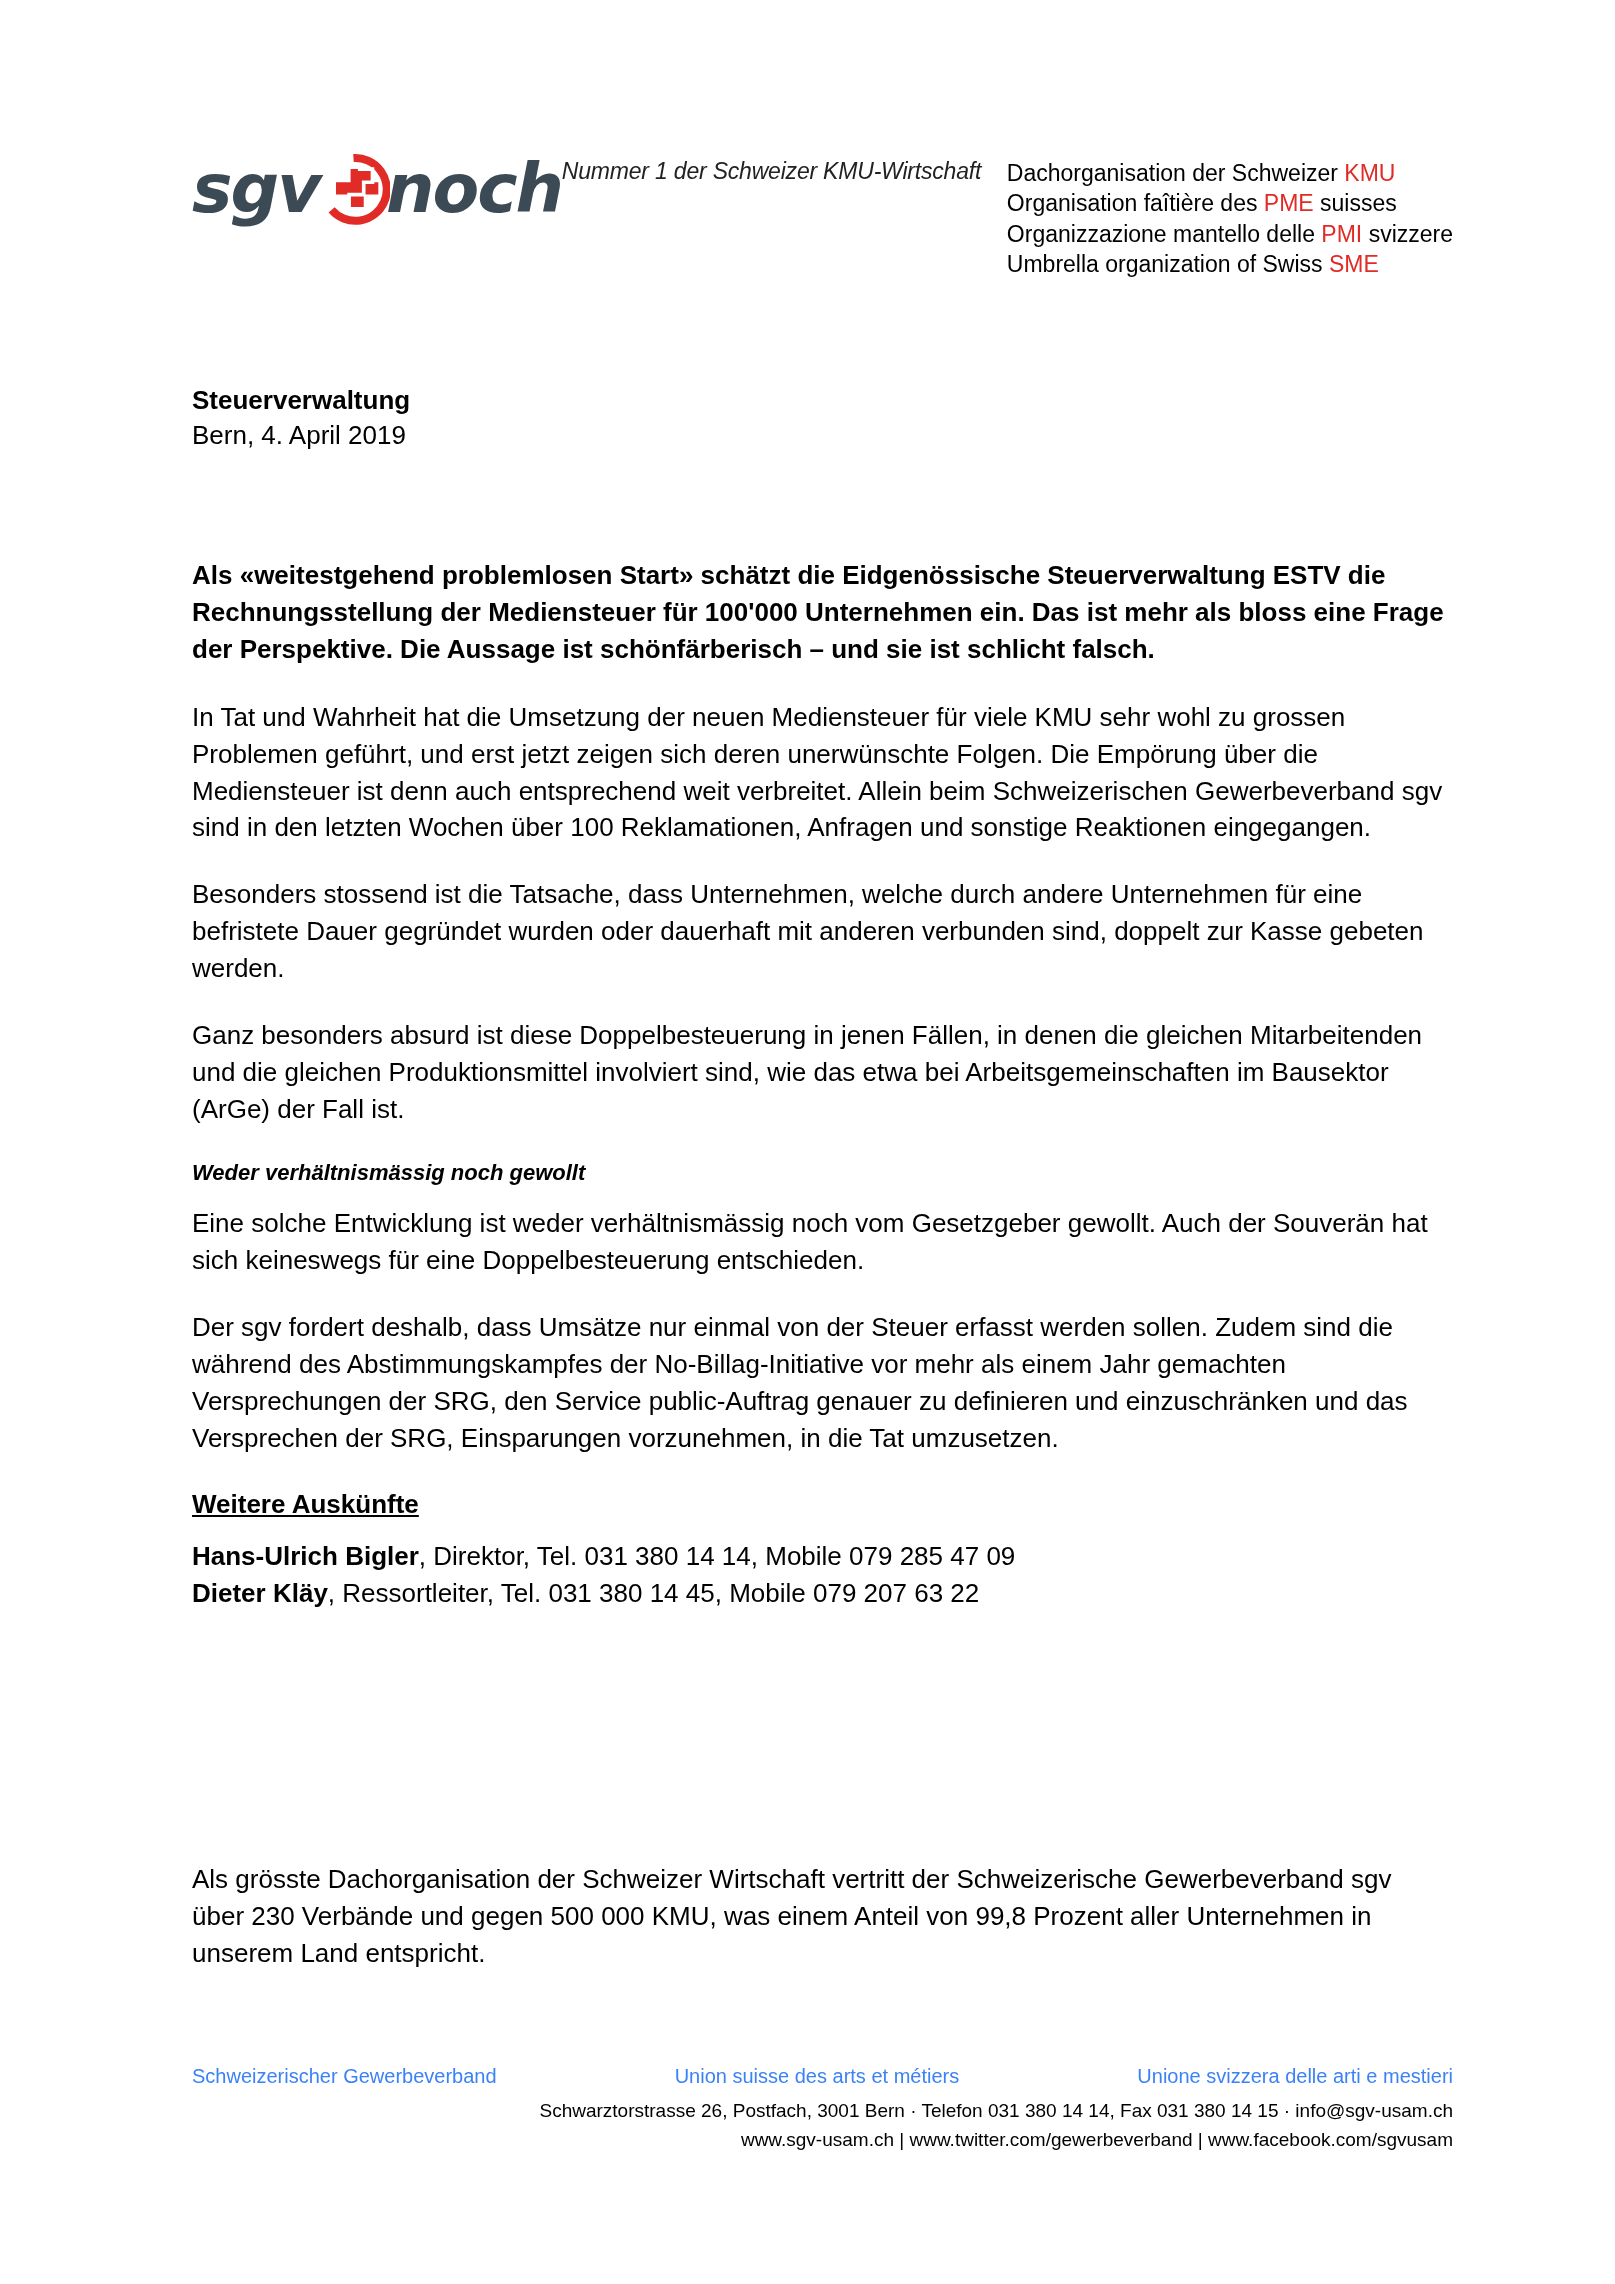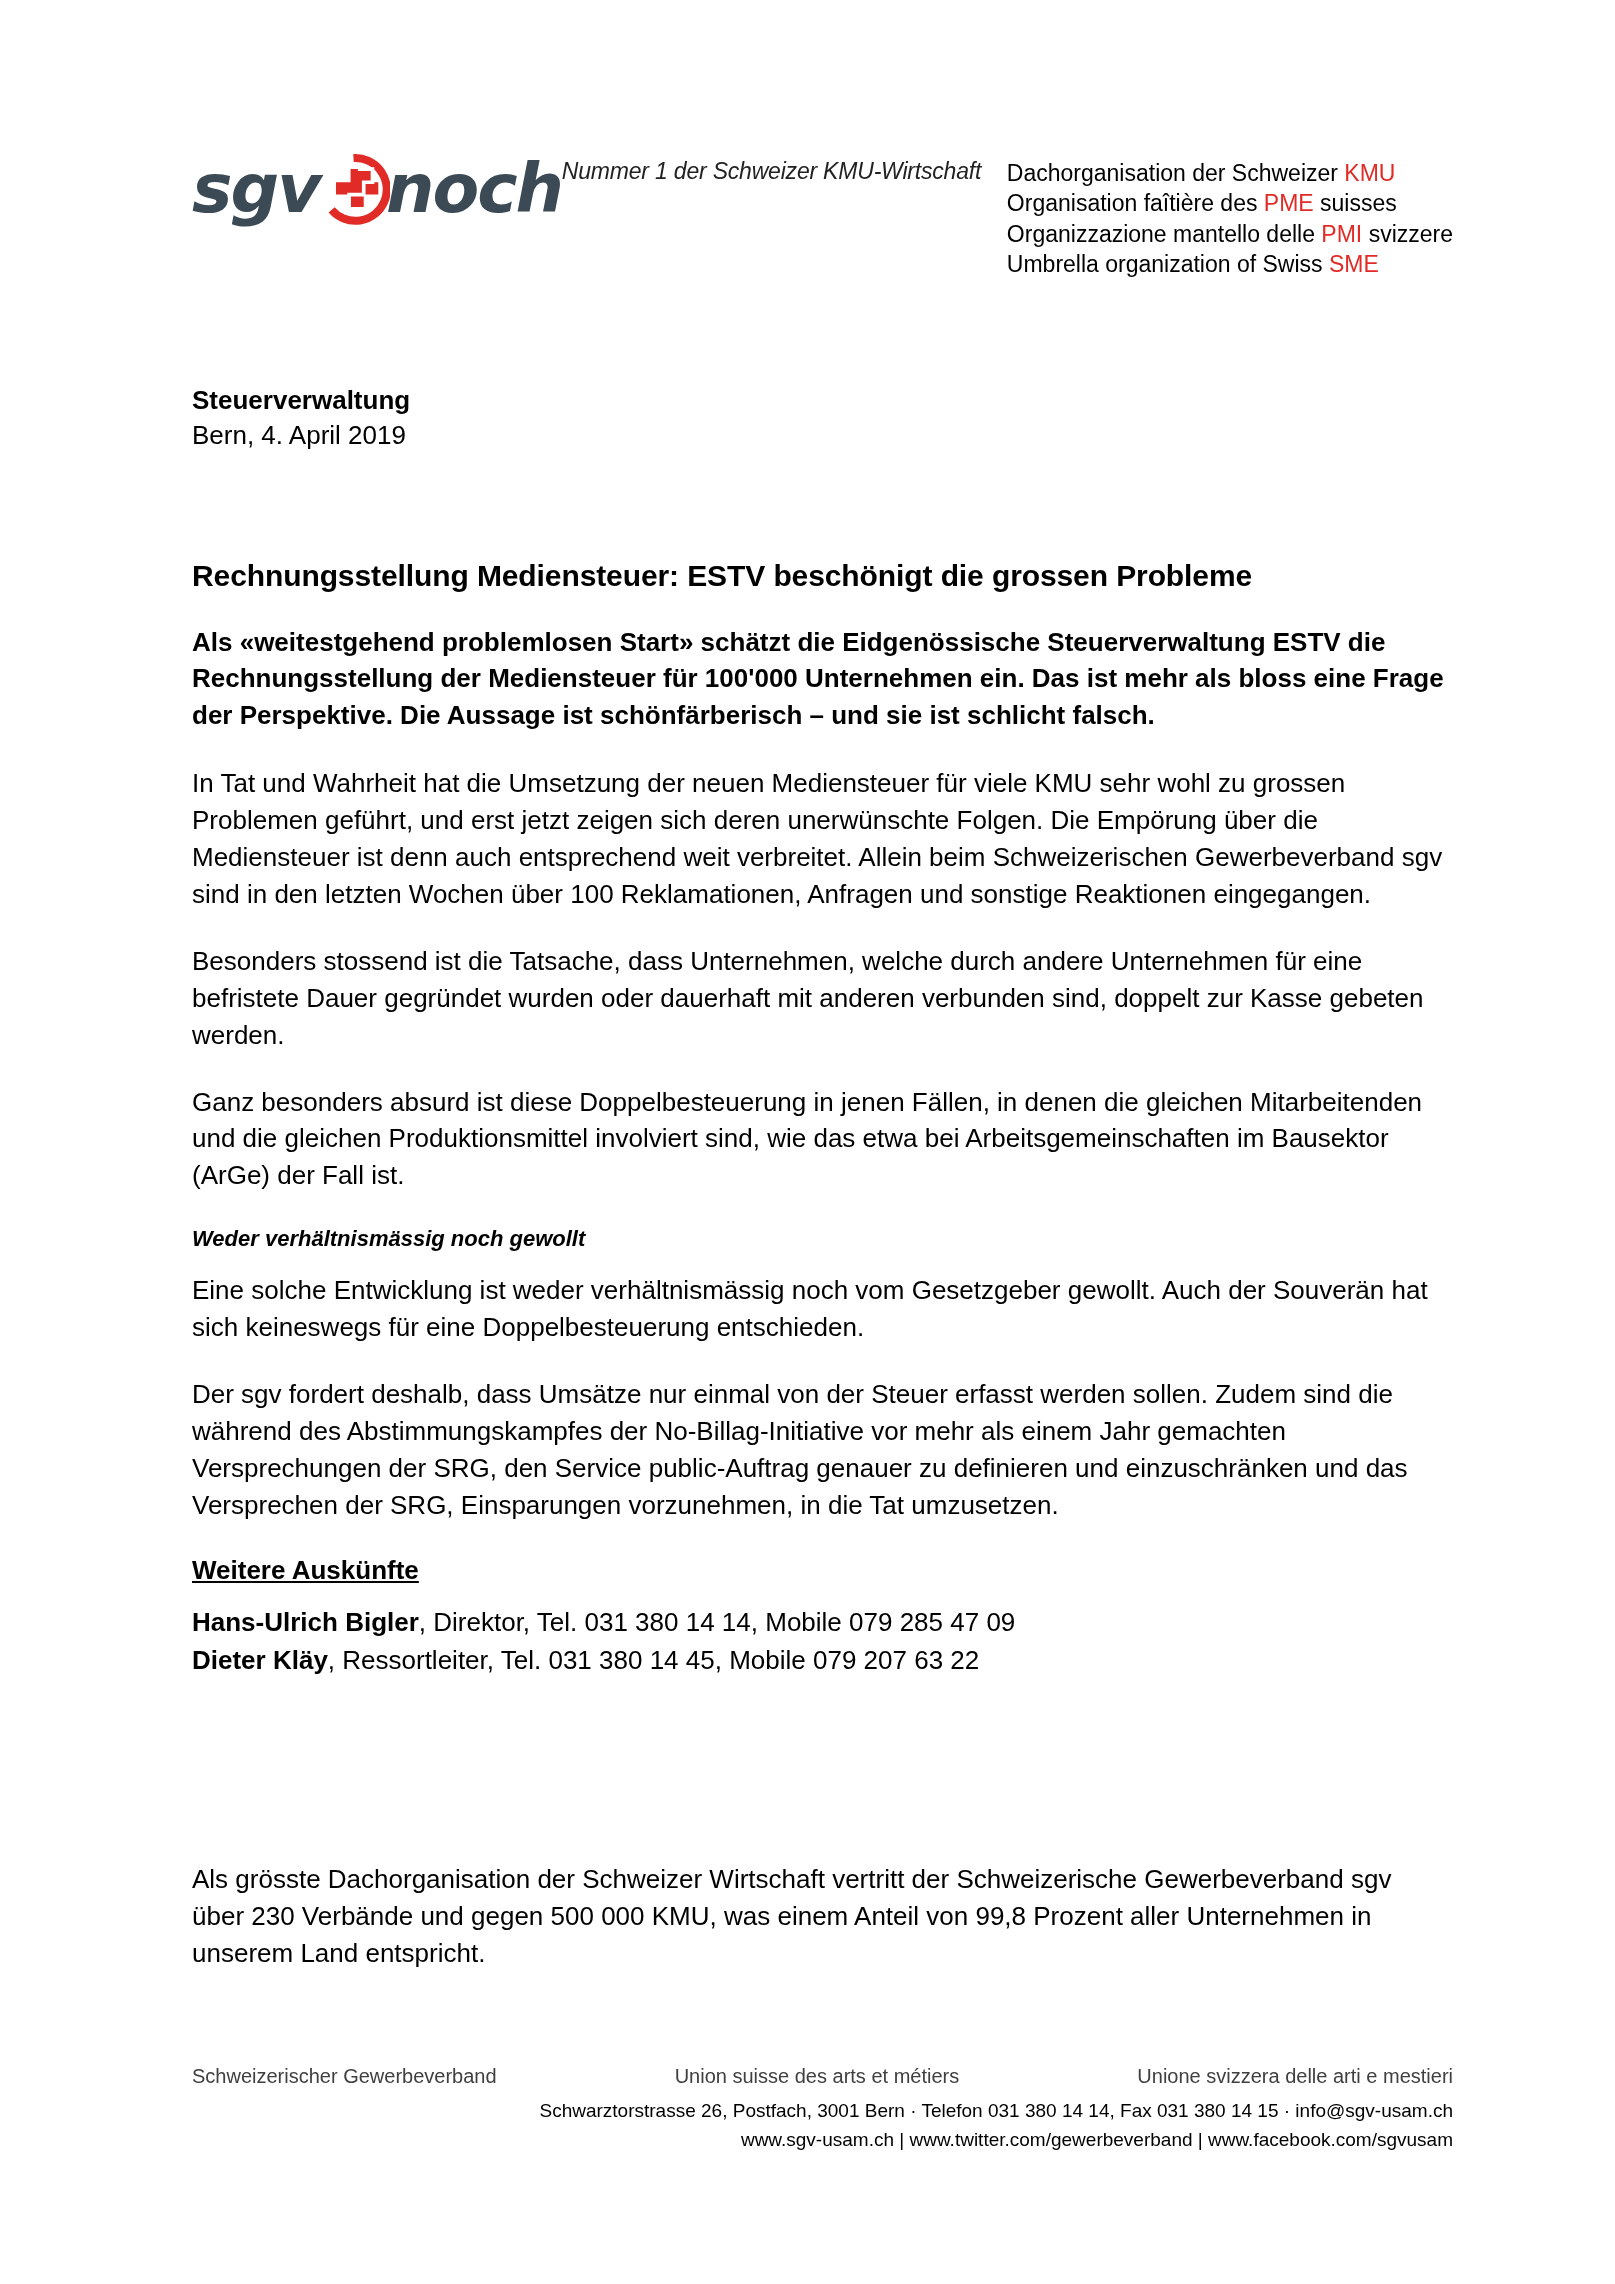--- a/index.html
+++ b/index.html
@@ -148,21 +148,21 @@
   
   .footer {
     position: absolute;
     left: 192px;
     right: 163px;
     bottom: 130px;
   }
   .footer-orgs {
     display: flex;
     justify-content: space-between;
-    color: #404040;
+    color: #3b82f6;
     font-size: 20px;
     margin-bottom: 9px;
   }
   .footer-orgs span { white-space: nowrap; }
   .footer-address,
   .footer-links {
     text-align: right;
     font-size: 19px;
     line-height: 1.5;
     color: #000000;
@@ -206,21 +206,20 @@
     </div>
   </div>
 
   <div class="meta">
     <div class="meta-type">Steuerverwaltung</div>
     <div class="meta-date">Bern, 4. April 2019</div>
   </div>
 
   <div class="content">
 
-    <h1 class="headline">Rechnungsstellung Mediensteuer: ESTV beschönigt die grossen Probleme</h1>
 
     <p class="lead">Als «weitestgehend problemlosen Start» schätzt die Eidgenössische Steuerverwaltung ESTV die Rechnungsstellung der Mediensteuer für 100'000 Unternehmen ein. Das ist mehr als bloss eine Frage der Perspektive. Die Aussage ist schönfärberisch – und sie ist schlicht falsch.</p>
 
     <p class="body">In Tat und Wahrheit hat die Umsetzung der neuen Mediensteuer für viele KMU sehr wohl zu grossen Problemen geführt, und erst jetzt zeigen sich deren unerwünschte Folgen. Die Empörung über die Mediensteuer ist denn auch entsprechend weit verbreitet. Allein beim Schweizerischen Gewerbeverband sgv sind in den letzten Wochen über 100 Reklamationen, Anfragen und sonstige Reaktionen eingegangen.</p>
     <p class="body">Besonders stossend ist die Tatsache, dass Unternehmen, welche durch andere Unternehmen für eine befristete Dauer gegründet wurden oder dauerhaft mit anderen verbunden sind, doppelt zur Kasse gebeten werden.</p>
     <p class="body">Ganz besonders absurd ist diese Doppelbesteuerung in jenen Fällen, in denen die gleichen Mitarbeitenden und die gleichen Produktionsmittel involviert sind, wie das etwa bei Arbeitsgemeinschaften im Bausektor (ArGe) der Fall ist.</p>
 
     <h2 class="subhead">Weder verhältnismässig noch gewollt</h2>
 
     <p class="body">Eine solche Entwicklung ist weder verhältnismässig noch vom Gesetzgeber gewollt. Auch der Souverän hat sich keineswegs für eine Doppelbesteuerung entschieden.</p>

